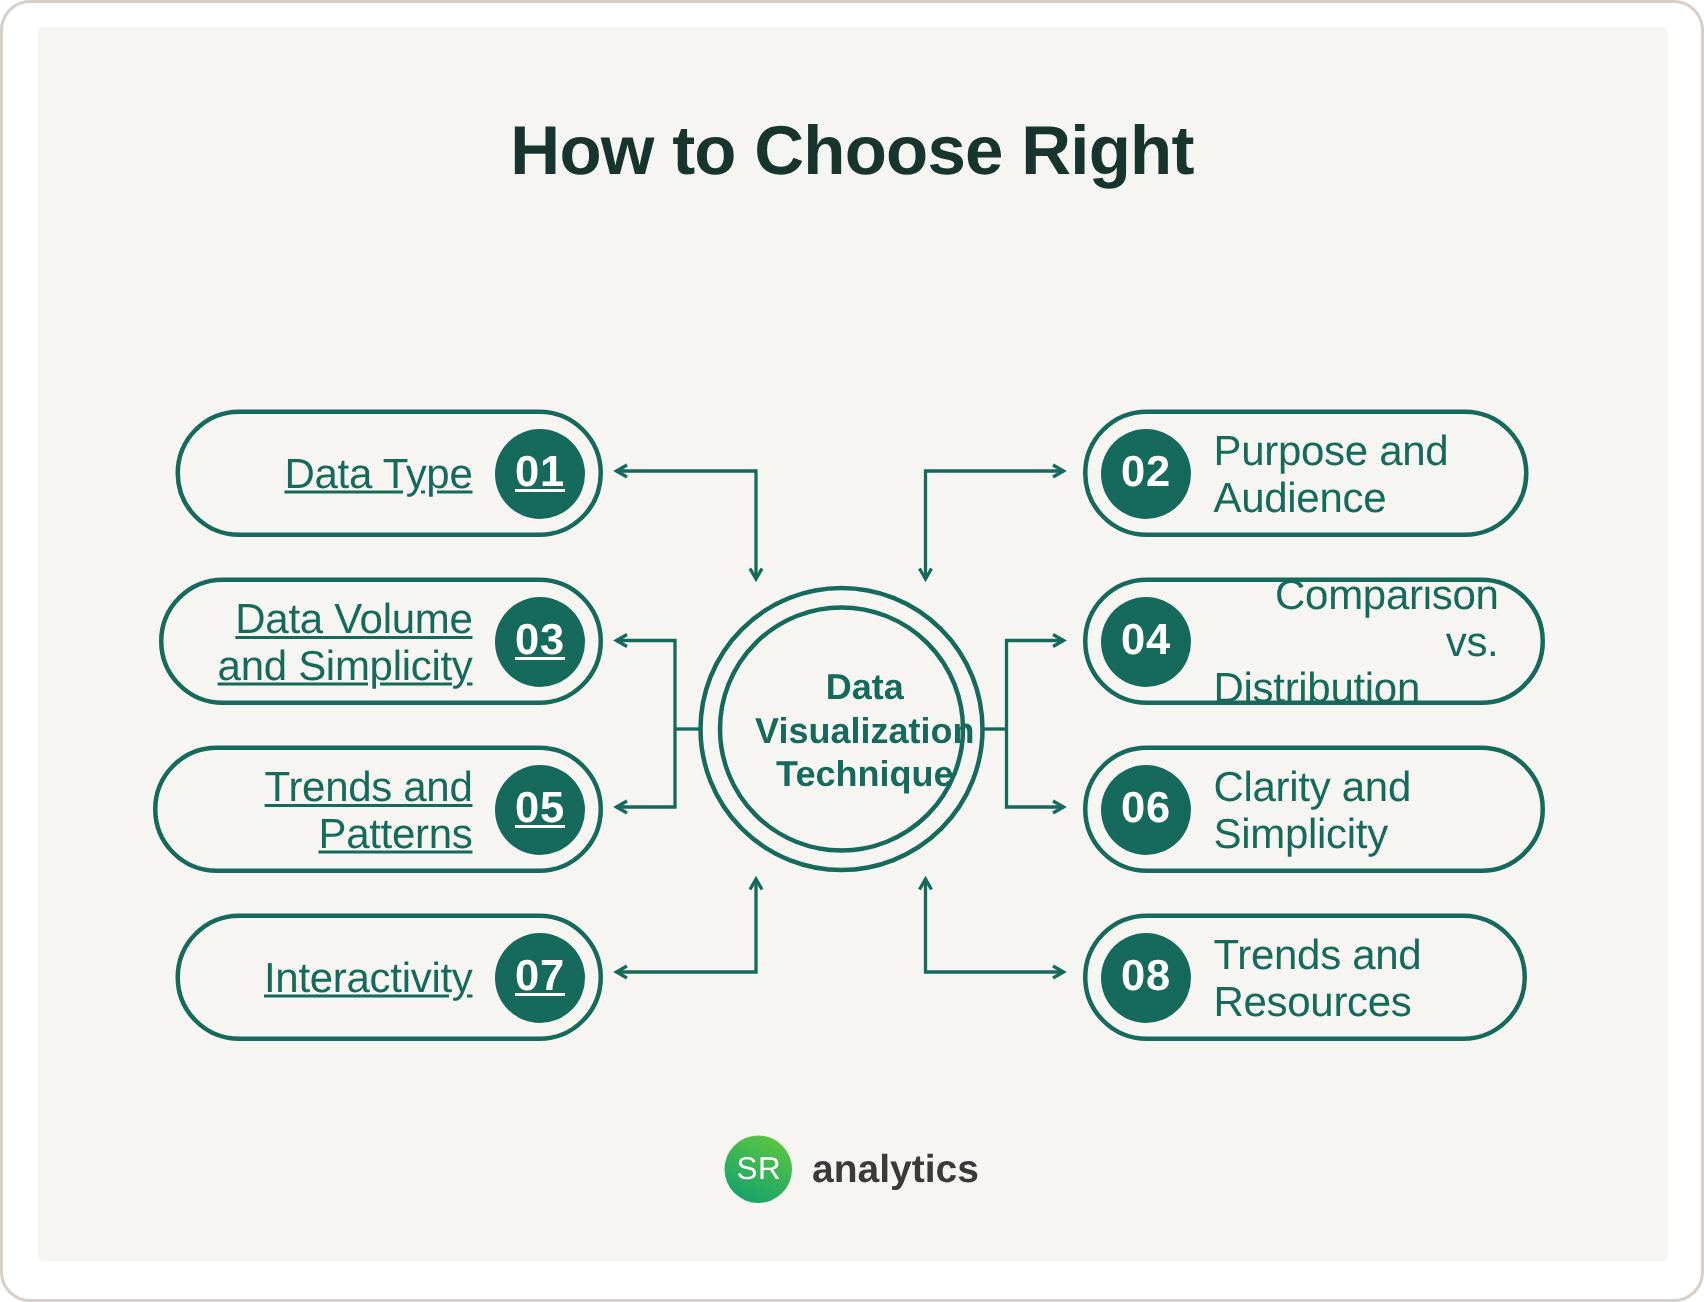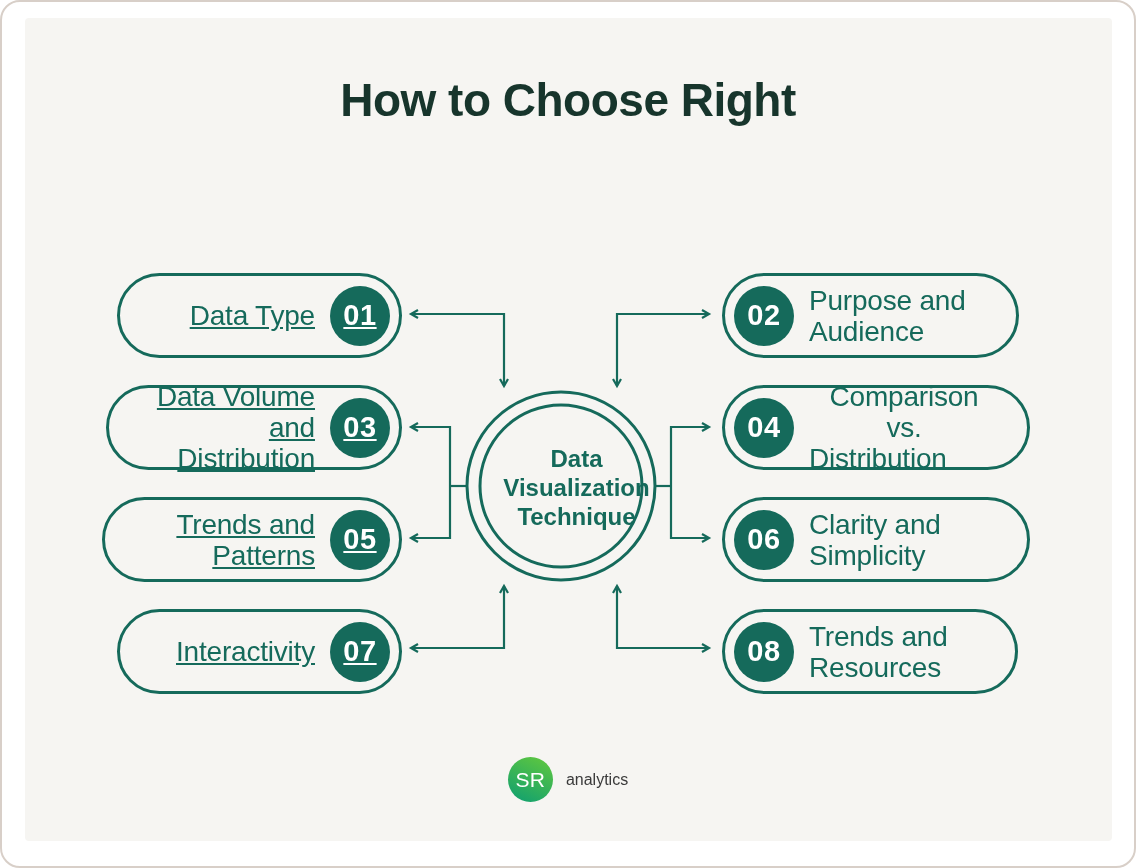--- a/index.html
+++ b/index.html
@@ -37,28 +37,28 @@
   .badge{position:absolute;top:50%;transform:translateY(-50%);width:60px;height:60px;
     border-radius:50%;background:var(--accent-teal,#156A5B);
     display:flex;align-items:center;justify-content:center;
     color:var(--badge-number,#FFFFFF);font-weight:700;font-size:29px;letter-spacing:0.5px;}
   .pill.left .badge{right:9px;text-decoration:underline;}
   .pill.right .badge{left:9px;}
   .pill-label{position:absolute;top:0;bottom:0;display:flex;flex-direction:column;
     justify-content:center;color:var(--accent-teal,#156A5B);
     font-weight:500;font-size:28px;line-height:31px;letter-spacing:-0.2px;}
   .pill.left .pill-label{left:20px;right:84px;text-align:right;align-items:flex-end;text-decoration:underline;}
-  .pill.right .pill-label{left:84px;right:28px;text-align:center;align-items:flex-start;}
+  .pill.right .pill-label{left:84px;right:28px;text-align:right;align-items:flex-start;}
   .logo{position:absolute;left:0;right:0;top:757px;display:flex;align-items:center;
     justify-content:center;gap:13px;}
   .logo-mark{width:45px;height:45px;border-radius:50%;
     background:linear-gradient(205deg,var(--logo-gradient-start,#63C93C),var(--logo-gradient-end,#0D9E72));
     display:flex;align-items:center;justify-content:center;
     color:#fff;font-weight:400;font-size:21px;letter-spacing:0.2px;}
-  .logo-name{color:var(--logo-text,#3A3A3A);font-size:16px;font-weight:400;}
+  .logo-name{color:var(--logo-text,#3A3A3A);font-size:26px;font-weight:700;}
 </style>
 </head>
 <body>
 
 <div class="stage">
   <div class="card"></div>
   <div class="canvas"></div>
 
   <div class="title">
     <span>How to Choose Right</span>
@@ -105,21 +105,21 @@
     <div class="badge">02</div>
     <div class="pill-label">
       <span>Purpose and</span>
       <span>Audience</span>
     </div>
   </div>
 
   <div class="pill left" style="left:106px;top:385px;width:296px;">
     <div class="pill-label">
       <span>Data Volume</span>
-      <span>and Distribution</span>
+      <span>and Simplicity</span>
     </div>
     <div class="badge">03</div>
   </div>
 
   <div class="pill right" style="left:722px;top:385px;width:308px;">
     <div class="badge">04</div>
     <div class="pill-label">
       <span>Comparison vs.</span>
       <span>Distribution</span>
     </div>

